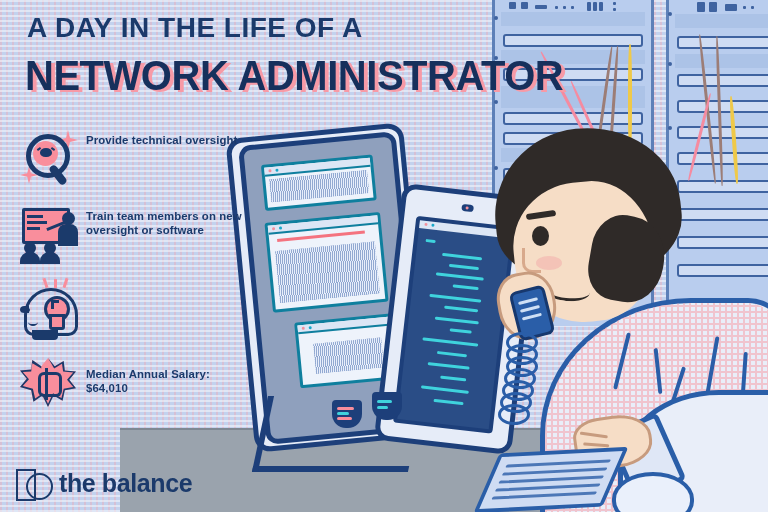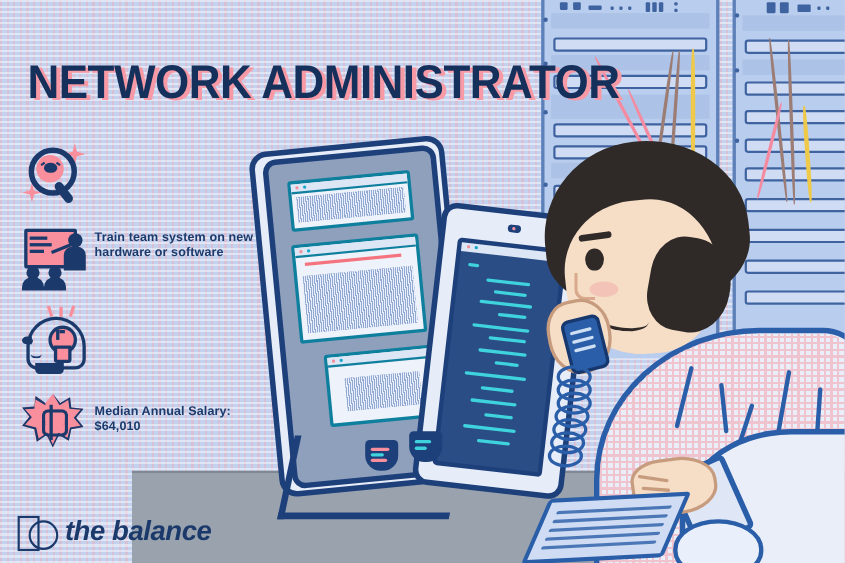--- a/index.html
+++ b/index.html
@@ -158,21 +158,21 @@
     letter-spacing:.1px;width:182px;
   }
   .b-salary .btext{padding-top:14px;}
   
   .ic{position:absolute;}
   .navy{background:#1b3a6b;}
   .ring{border:5px solid #1b3a6b;border-radius:50%;}
   .spark{position:absolute;background:#f98e9c;
     clip-path:polygon(50% 0%,60% 40%,100% 50%,60% 60%,50% 100%,40% 60%,0% 50%,40% 40%);}
   
-  .logo{position:absolute;left:16px;top:466px;display:flex;align-items:center;font-style:italic;}
+  .logo{position:absolute;left:16px;top:466px;display:flex;align-items:center;}
   .logomark{position:relative;width:34px;height:34px;margin-right:9px;}
   .logomark .sq{position:absolute;left:0;top:3px;width:16px;height:28px;border:2.5px solid #1b3a6b;}
   .logomark .ci{position:absolute;left:10px;top:7px;width:23px;height:23px;border:2.5px solid #1b3a6b;border-radius:50%;}
   .logotext{font-size:25px;font-weight:700;color:#1b3a6b;letter-spacing:-.4px;}
 </style>
 </head>
 <body>
 
 <div id="poster">
 
@@ -368,53 +368,55 @@
     <div class="keyboard">
       <div class="kline" style="top:8px;"></div>
       <div class="kline" style="top:16px;"></div>
       <div class="kline" style="top:24px;"></div>
       <div class="kline" style="top:32px;"></div>
       <div class="kline" style="top:40px;"></div>
     </div>
     <div class="mouse"></div>
   </div>
 
+  <div class="kicker">A DAY IN THE LIFE OF A</div>
   <div class="headline">NETWORK ADMINISTRATOR</div>
 
   <div class="bullets">
 
     <div class="bullet">
       <div class="bico">
         <div class="ic spark" style="left:40px;top:4px;width:20px;height:20px;"></div>
         <div class="ic spark" style="left:2px;top:40px;width:18px;height:18px;"></div>
         <div class="ic ring" style="left:8px;top:8px;width:34px;height:34px;"></div>
         <div class="ic" style="left:15px;top:15px;width:25px;height:25px;border-radius:50%;background:#f98e9c;"></div>
         <div class="ic navy" style="left:22px;top:22px;width:12px;height:9px;border-radius:50% 50% 45% 45%;"></div>
         <div class="ic navy" style="left:19px;top:22px;width:4px;height:2px;transform:rotate(-35deg);"></div>
         <div class="ic navy" style="left:33px;top:22px;width:4px;height:2px;transform:rotate(35deg);"></div>
         <div class="ic navy" style="left:36px;top:38px;width:8px;height:22px;border-radius:4px;transform:rotate(-38deg);"></div>
       </div>
+      <div class="btext">Provide technical oversight</div>
     </div>
 
 
     <div class="bullet">
       <div class="bico">
         <div class="ic" style="left:4px;top:6px;width:42px;height:30px;background:#f98e9c;border:3.5px solid #1b3a6b;border-radius:2px;"></div>
         <div class="ic navy" style="left:9px;top:13px;width:16px;height:2.6px;"></div>
         <div class="ic navy" style="left:9px;top:19px;width:20px;height:2.6px;"></div>
         <div class="ic navy" style="left:9px;top:25px;width:13px;height:2.6px;"></div>
         <div class="ic navy" style="left:28px;top:22px;width:22px;height:2.6px;transform:rotate(-22deg);"></div>
         <div class="ic navy" style="left:44px;top:10px;width:13px;height:13px;border-radius:50%;"></div>
         <div class="ic navy" style="left:40px;top:22px;width:20px;height:22px;border-radius:8px 8px 0 0;"></div>
         <div class="ic navy" style="left:6px;top:40px;width:12px;height:12px;border-radius:50%;"></div>
         <div class="ic navy" style="left:2px;top:50px;width:20px;height:12px;border-radius:9px 9px 0 0;"></div>
         <div class="ic navy" style="left:26px;top:40px;width:12px;height:12px;border-radius:50%;"></div>
         <div class="ic navy" style="left:22px;top:50px;width:20px;height:12px;border-radius:9px 9px 0 0;"></div>
       </div>
-      <div class="btext">Train team system on new hardware or software</div>
+      <div class="btext">Train team members on new oversight or software</div>
     </div>
 
     <div class="bullet">
       <div class="bico">
         <div class="ic" style="left:26px;top:0;width:3px;height:10px;background:#f98e9c;transform:rotate(-18deg);"></div>
         <div class="ic" style="left:36px;top:1px;width:3px;height:9px;background:#f98e9c;"></div>
         <div class="ic" style="left:46px;top:0;width:3px;height:10px;background:#f98e9c;transform:rotate(18deg);"></div>
         <div class="ic" style="left:6px;top:10px;width:48px;height:42px;border:3.5px solid #1b3a6b;border-radius:50% 50% 18% 18%/56% 56% 20% 20%;"></div>
         <div class="ic navy" style="left:2px;top:28px;width:9px;height:7px;border-radius:50% 0 0 50%;"></div>
         <div class="ic navy" style="left:8px;top:30px;width:4px;height:4px;border-radius:50%;"></div>

